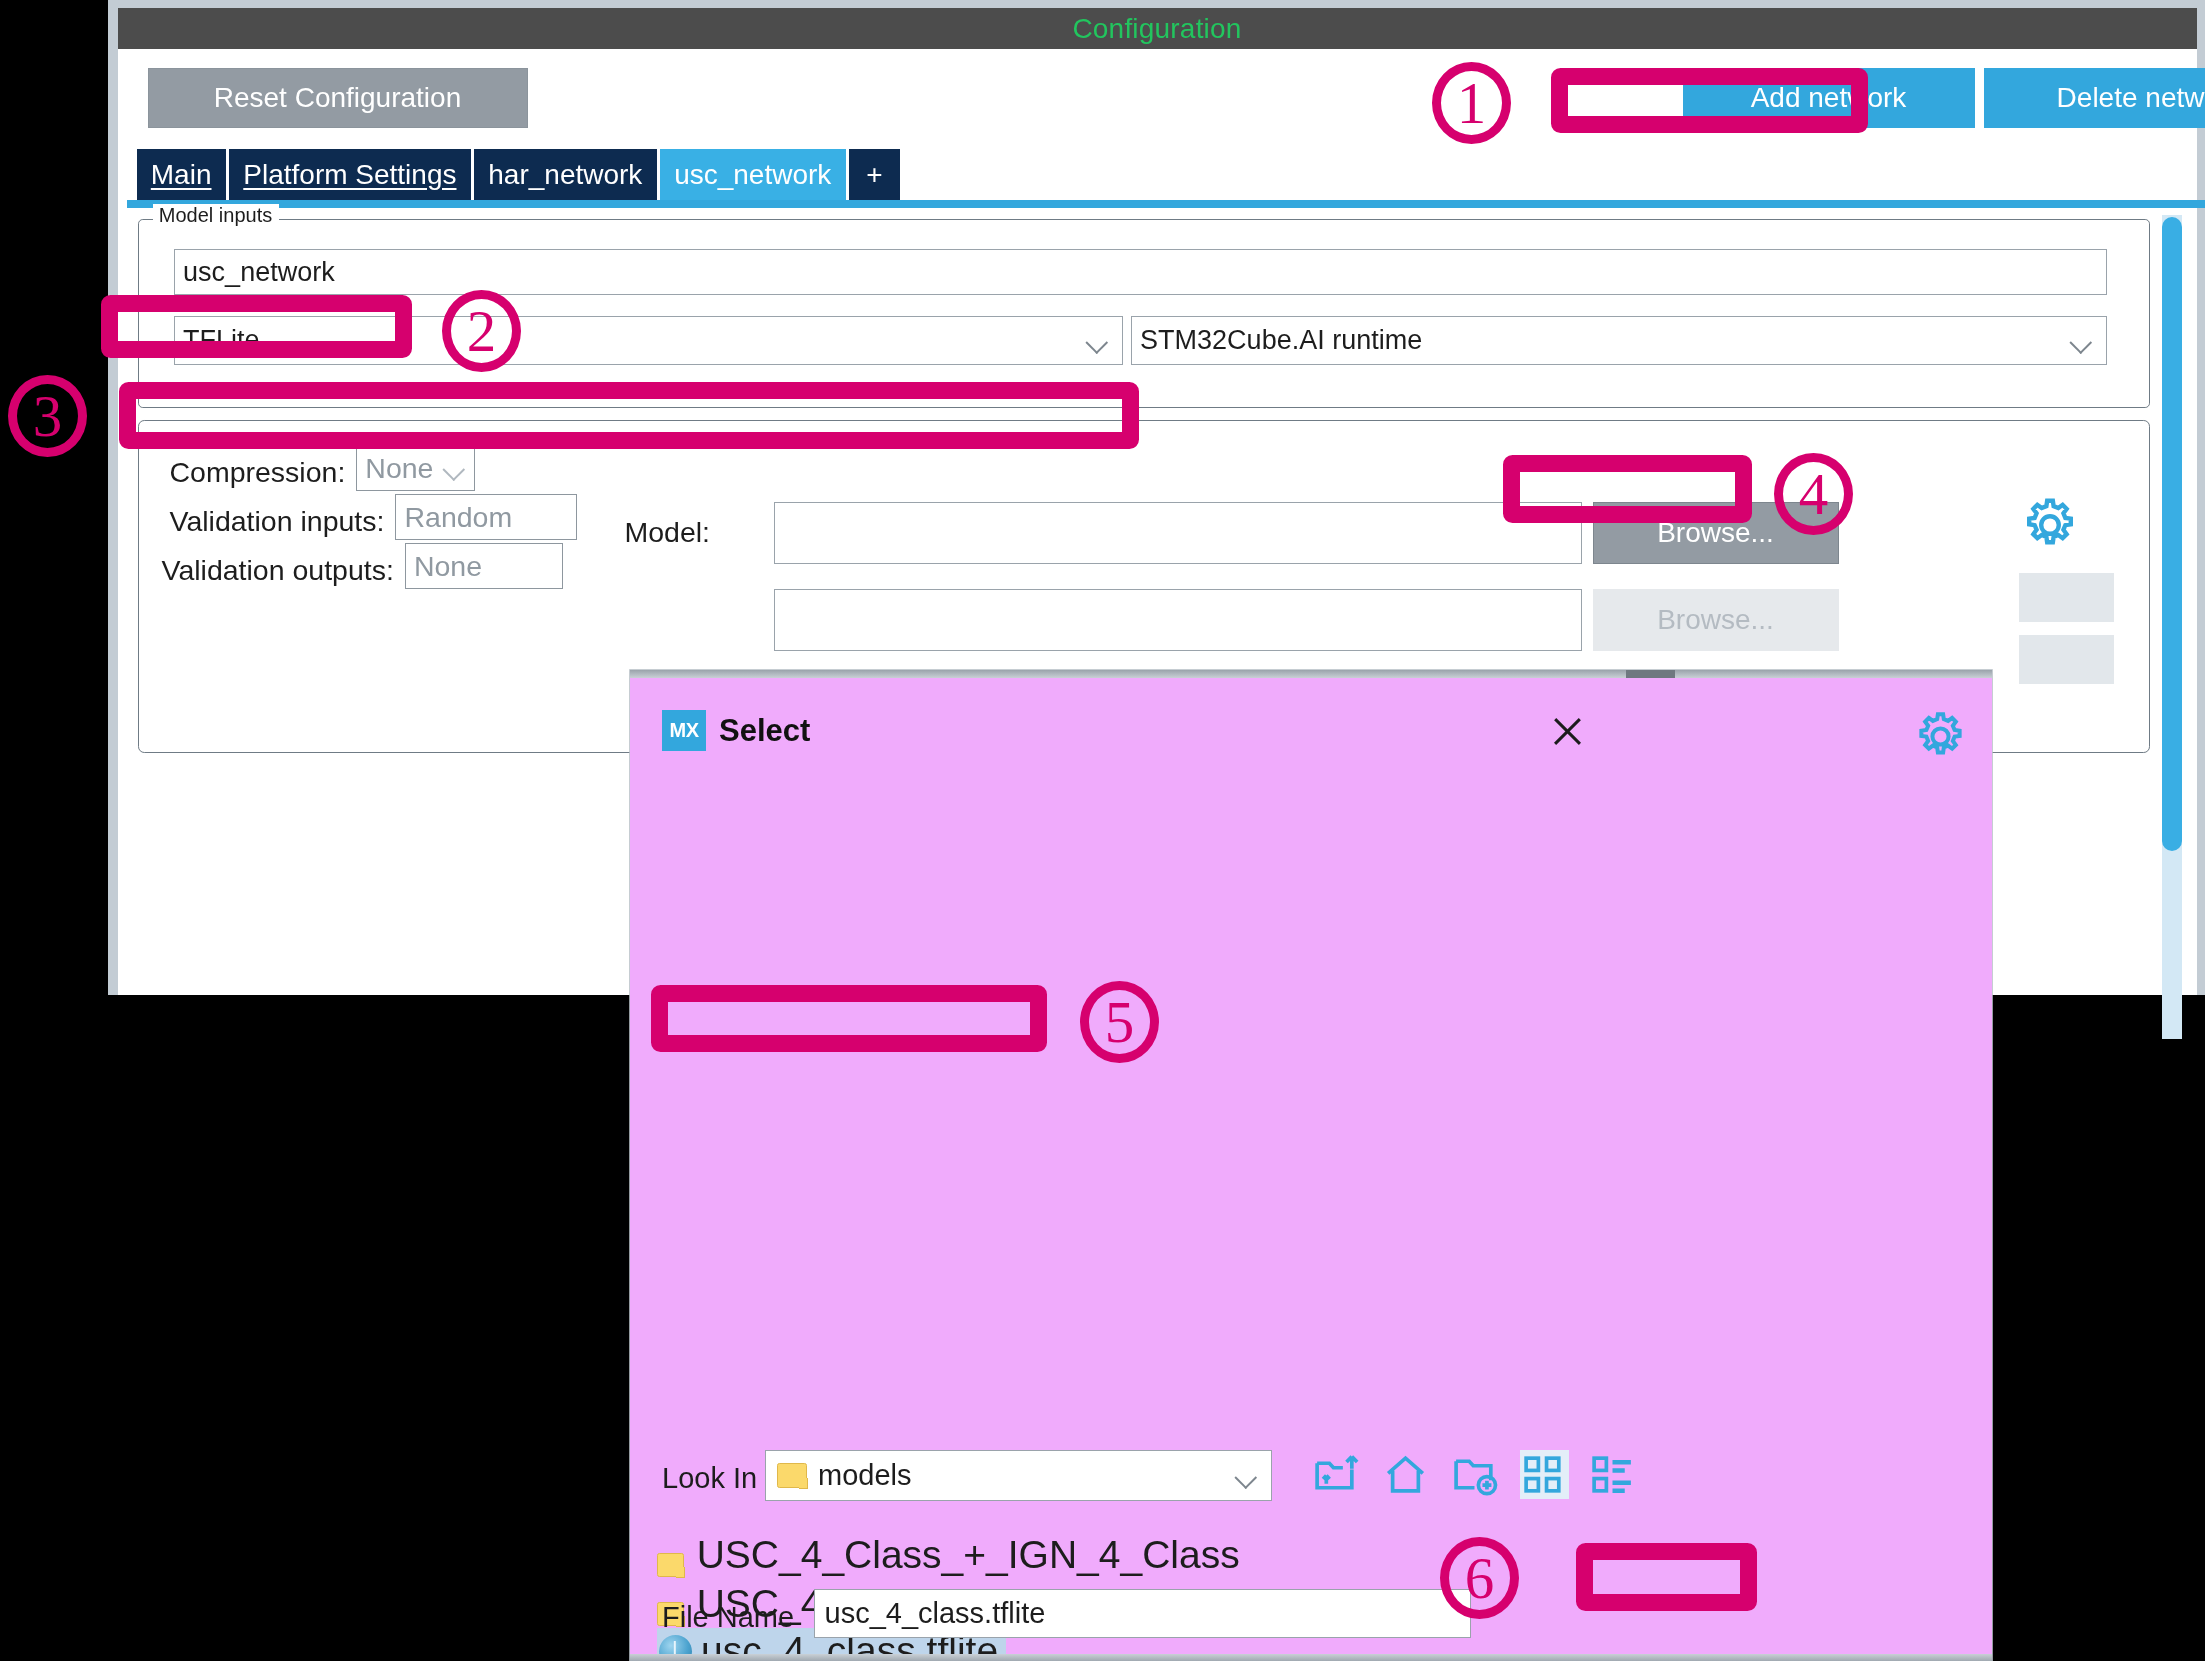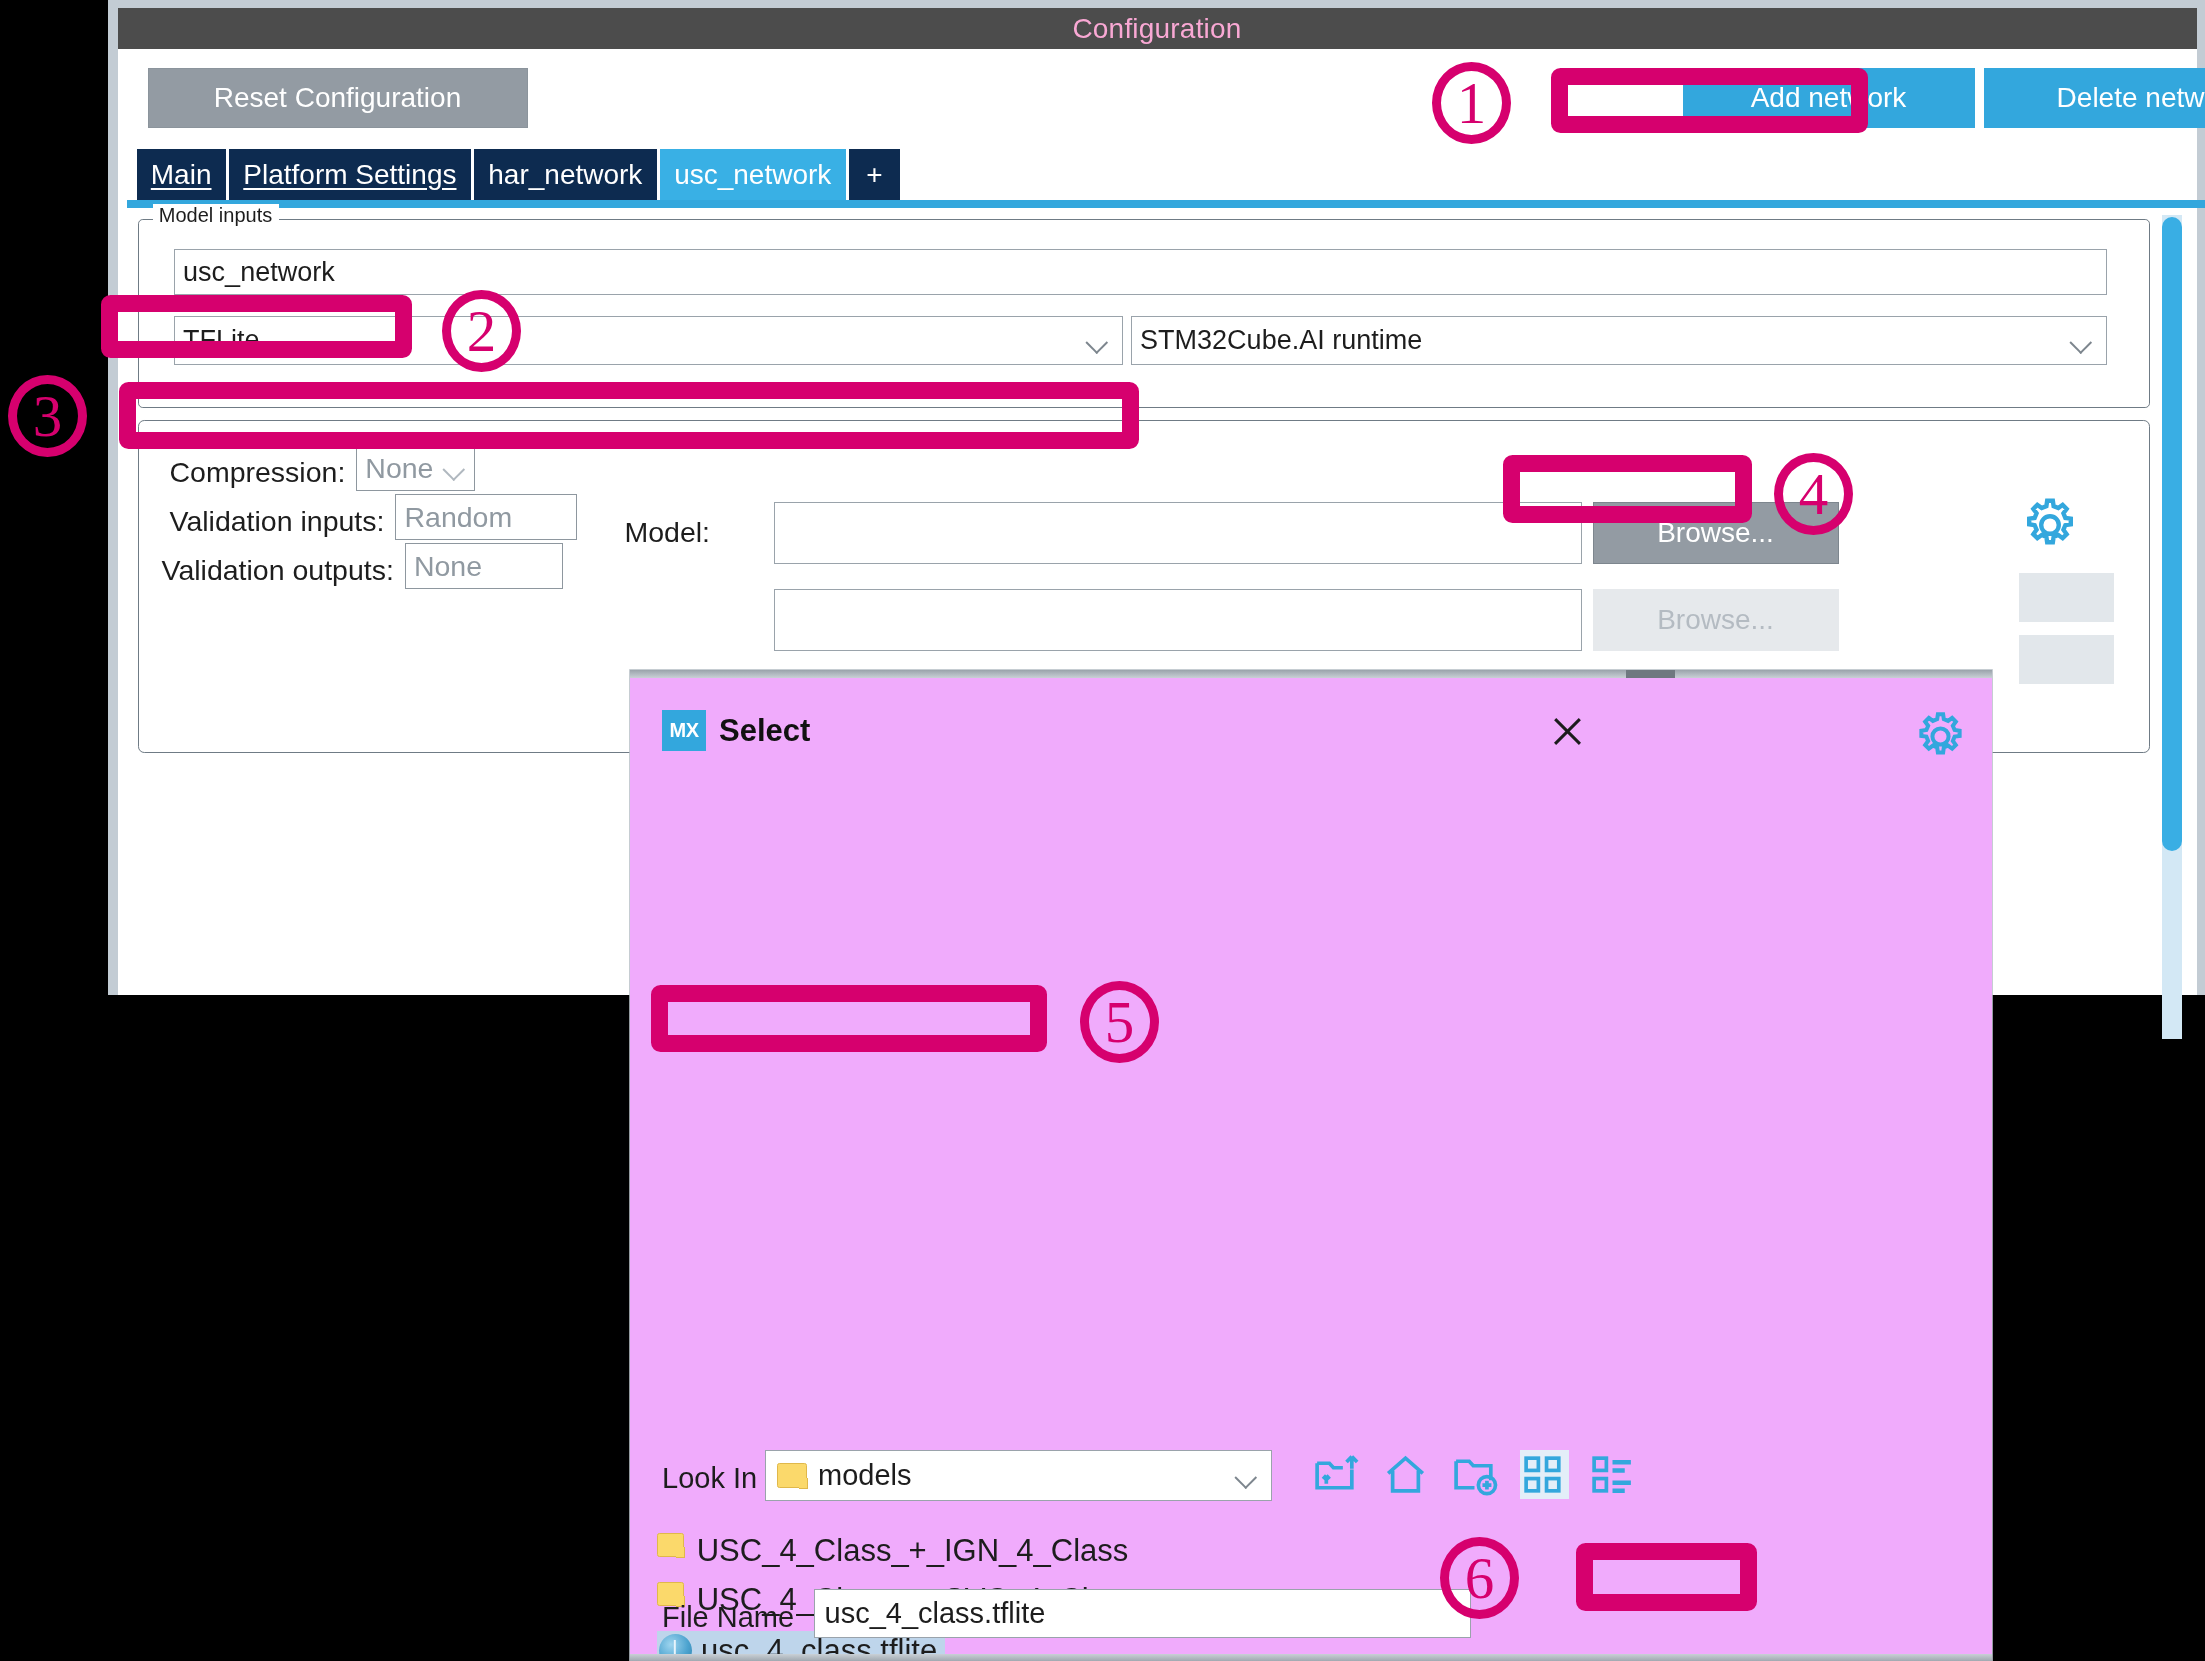--- a/index.html
+++ b/index.html
@@ -8,21 +8,21 @@
     font-family:"Liberation Sans", sans-serif;
   }
   
   #config-window{
     position:absolute;left:108px;top:0;width:2098px;height:995px;
     background:#c3ccd4;
     box-sizing:border-box;
   }
   #config-titlebar{
     position:absolute;left:9.5px;top:8px;width:2079px;height:41px;
-    background:#4c4c4c;color:#f9a8d4;
+    background:#4c4c4c;color:#22c55e;
     display:flex;align-items:center;justify-content:center;
     font-size:28px;letter-spacing:0.2px;
   }
   #config-body{
     position:absolute;left:9.5px;top:49px;width:2079px;height:946px;
     background:#ffffff;
   }
   
   .btn-reset{
     position:absolute;left:30px;top:19px;width:380px;height:60px;
@@ -194,21 +194,21 @@
     background:#fbd96b;border-right:1.6px solid #e0b84a;border-bottom:1.6px solid #e0b84a;
   }
   .tbtn{position:absolute;top:780px;width:49px;height:49px;cursor:pointer;}
   #tb-up{left:681px;} #tb-home{left:751px;} #tb-newfolder{left:821px;}
   #tb-grid{left:890px;background:#e3eef8;} #tb-list{left:958px;}
   
   #file-list{
     position:absolute;left:27px;top:863px;width:1307px;height:444px;
   }
   .file-row{
-    position:absolute;left:0;height:44px;display:flex;align-items:flex-start;font-size:31px;color:#1d1d1d;
+    position:absolute;left:0;height:44px;display:flex;align-items:flex-end;font-size:39px;color:#1d1d1d;
   }
   #file-row-0{top:0;} #file-row-1{top:49px;} #file-row-2{top:98px;}
   .file-row .folder-ico{width:27px;height:24px;margin-right:12.7px;}
   .file-name-sel{
     background:#bed5eb;padding:1.6px 8px 1.6px 1.6px;display:flex;align-items:center;
   }
   .tflite-ico{
     width:33px;height:33px;border-radius:50%;margin-right:9.5px;flex:0 0 auto;
     background:radial-gradient(circle at 36% 32%, #9fd5ef 0%, #4ca3cf 55%, #2a7ca8 100%);
     position:relative;

